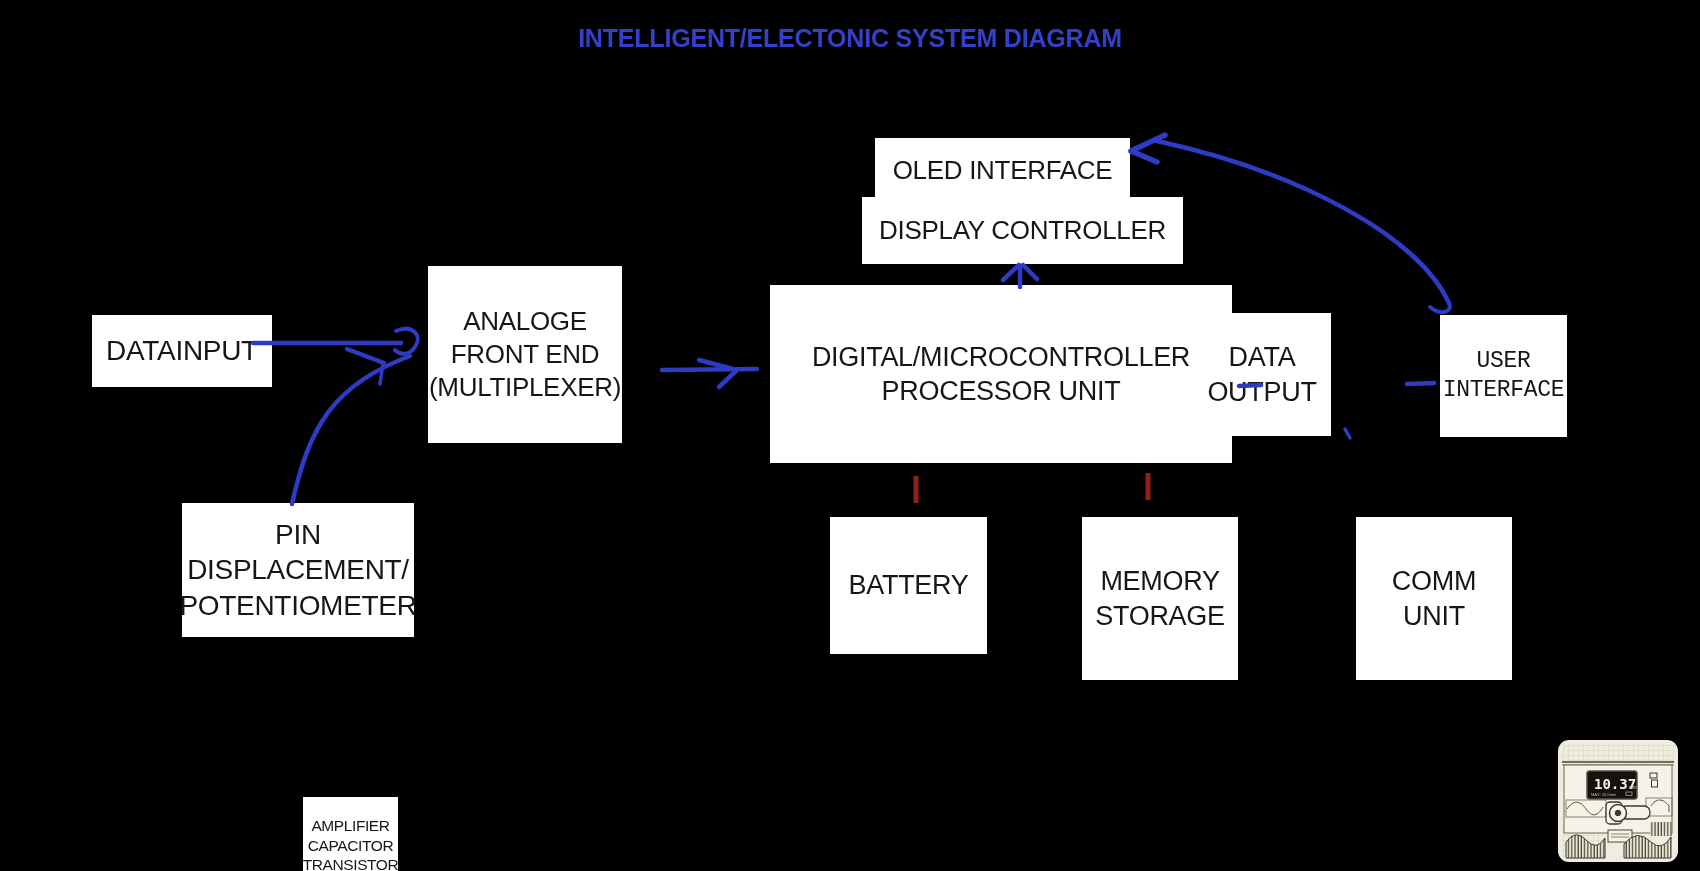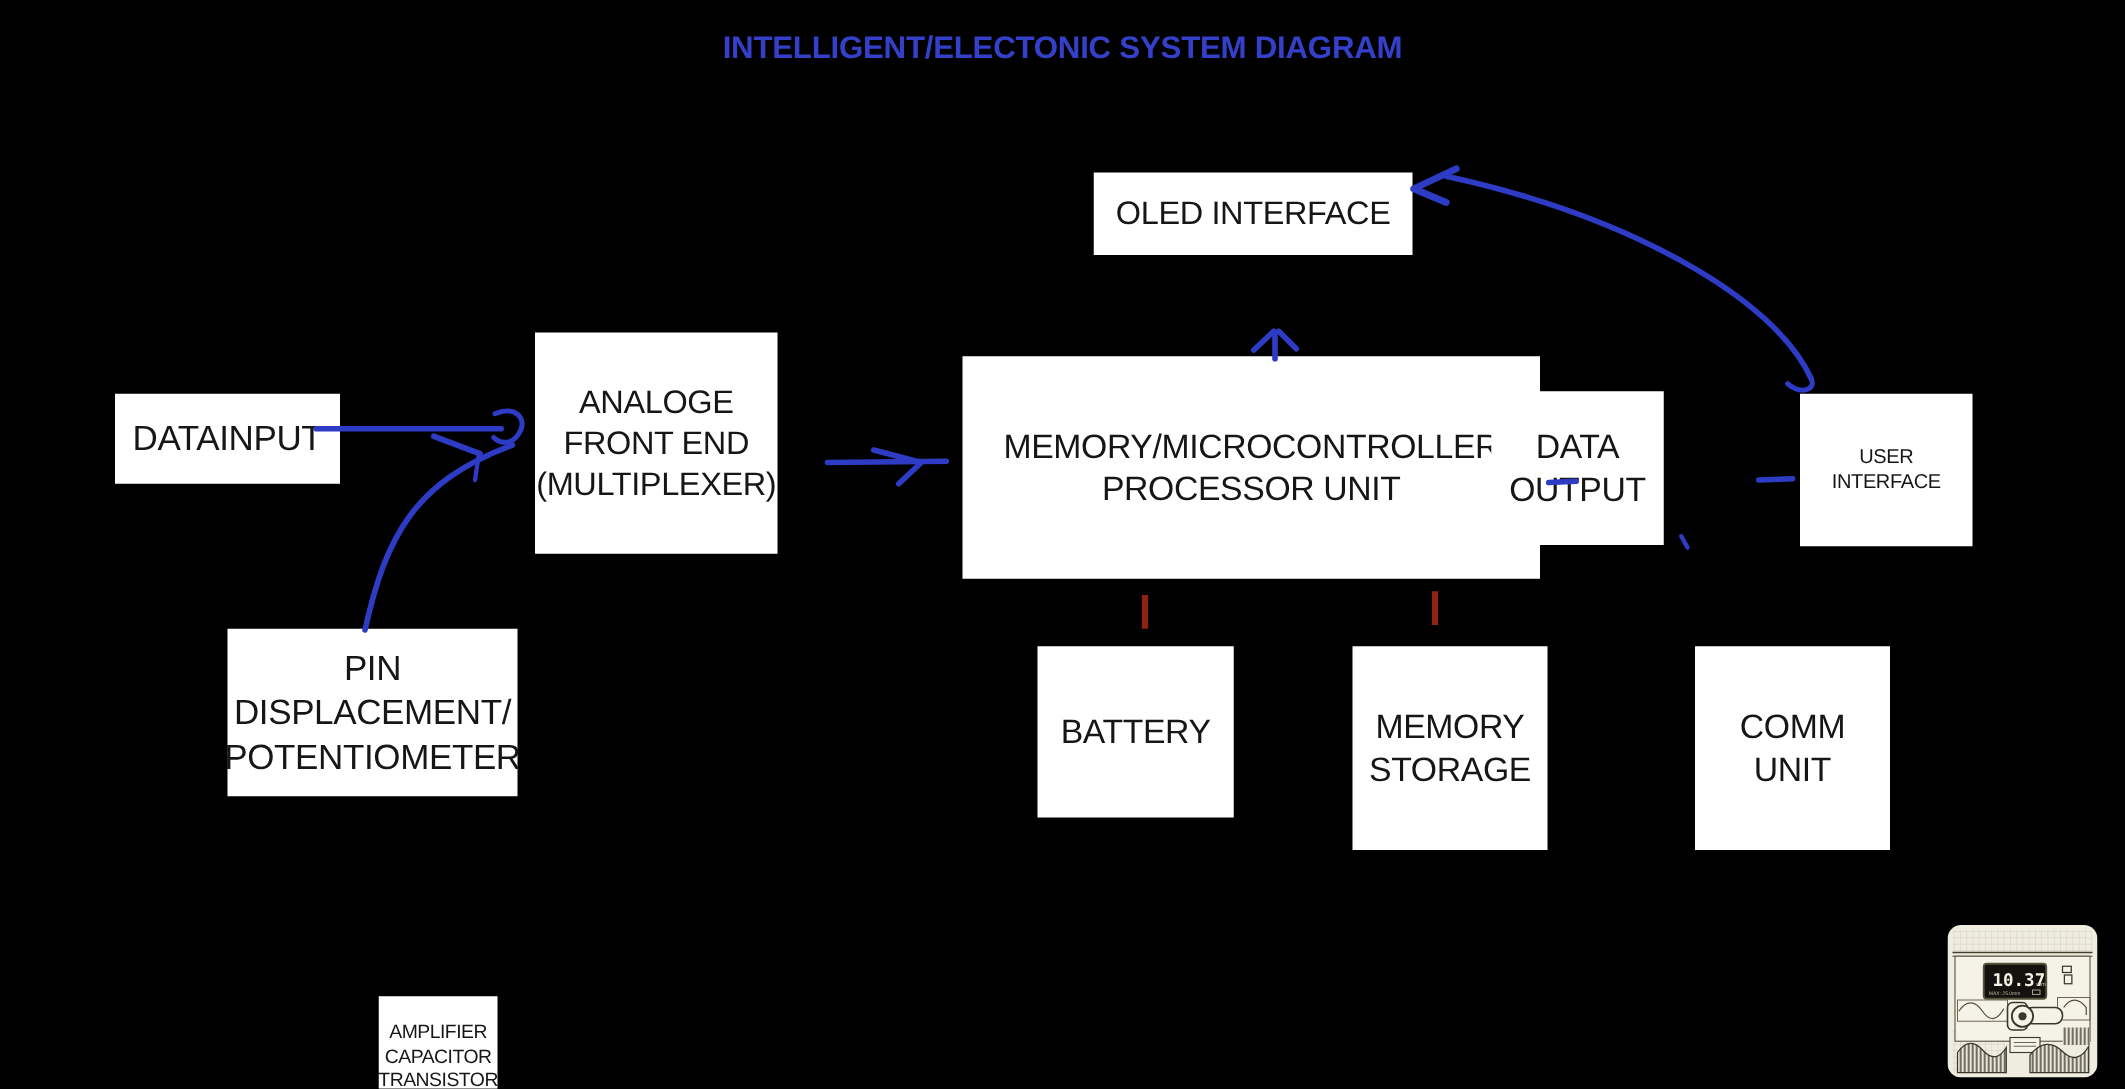--- a/index.html
+++ b/index.html
@@ -33,35 +33,38 @@
     <span class="box-label">DATAINPUT</span>
   </div>
 
   <div class="box" style="left:428px;top:266px;width:194px;height:177px;font-size:26px;">
     <span class="box-label">ANALOGE
 FRONT END
 (MULTIPLEXER)</span>
   </div>
 
   <div class="box" style="left:770px;top:285px;width:462px;height:178px;font-size:27px;">
-    <span class="box-label">MEMORY/MICROCONTROLLER
+    <span class="box-label">DIGITAL/MICROCONTROLLER
 PROCESSOR UNIT</span>
   </div>
 
   <div class="box" style="left:875px;top:114px;width:255px;height:66px;font-size:26px;margin-top:24px;">
     <span class="box-label">OLED INTERFACE</span>
   </div>
 
+  <div class="box" style="left:862px;top:197px;width:321px;height:67px;font-size:26px;">
+    <span class="box-label">DISPLAY CONTROLLER</span>
+  </div>
 
   <div class="box" style="left:1193px;top:313px;width:138px;height:123px;font-size:27px;">
     <span class="box-label">DATA
 OUTPUT</span>
   </div>
 
-  <div class="box" style="left:1440px;top:315px;width:138px;height:122px;font-size:16px;">
+  <div class="box" style="left:1440px;top:315px;width:127px;height:122px;font-size:23px;font-family:Liberation Mono, monospace;">
     <span class="box-label">USER
 INTERFACE</span>
   </div>
 
   <div class="box" style="left:182px;top:503px;width:232px;height:134px;font-size:28px;">
     <span class="box-label">PIN
 DISPLACEMENT/
 POTENTIOMETER</span>
   </div>
 

